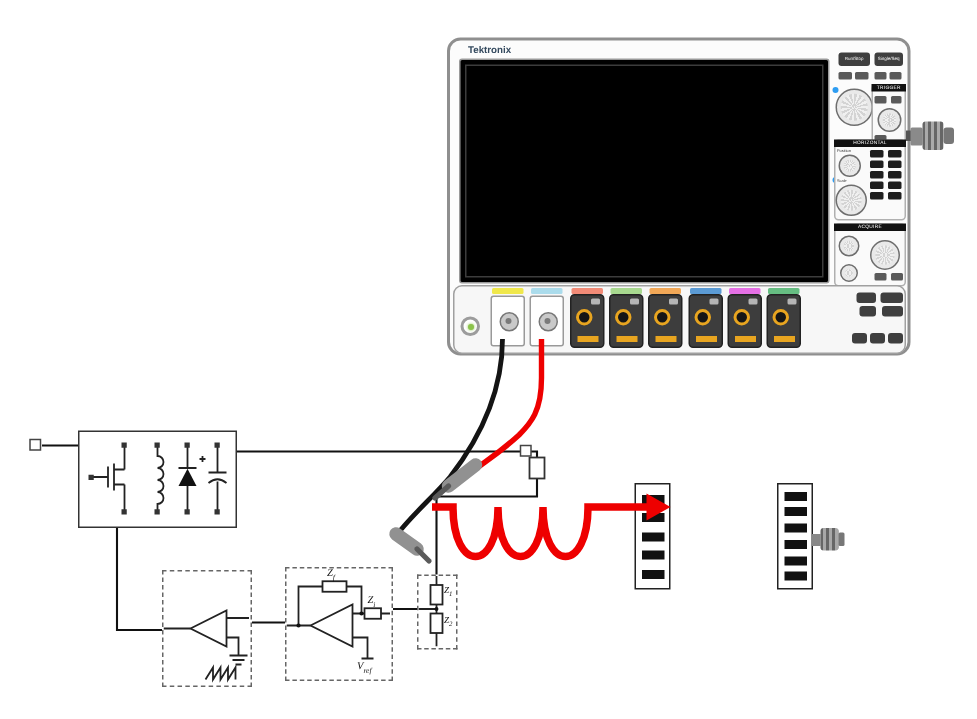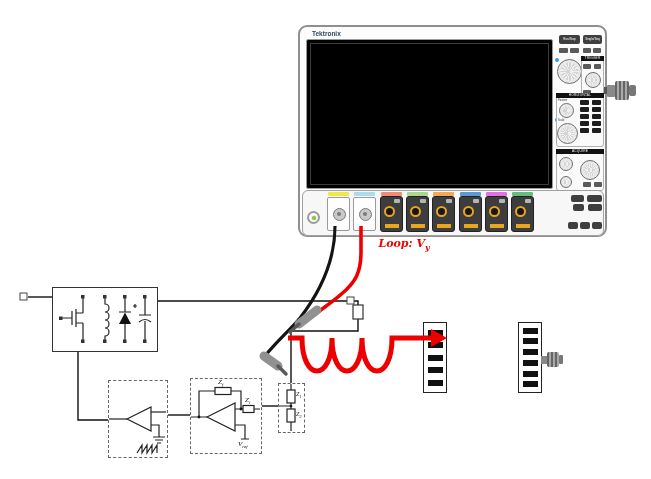--- a/index.html
+++ b/index.html
@@ -277,16 +277,15 @@
     </g>
     <g>
       <line x1="264" y1="356" x2="278" y2="366" stroke="#919191" stroke-width="9" stroke-linecap="round"></line>
       <line x1="278" y1="366" x2="286" y2="374" stroke="#5a5a5a" stroke-width="3.5" stroke-linecap="round"></line>
     </g>
   </svg>
 
   <div class="abs" style="left:348px;top:237px;width:112px;z-index:4;text-align:center;
               font-family:'DejaVu Serif',serif;font-style:italic;font-weight:bold;
               font-size:11px;line-height:14px;color:#ee0000;">
-    <div><span>Loop: V</span><sub style="font-size:8px;">y</sub></div>
   </div>
 
 </div>
 
 </body></html>

